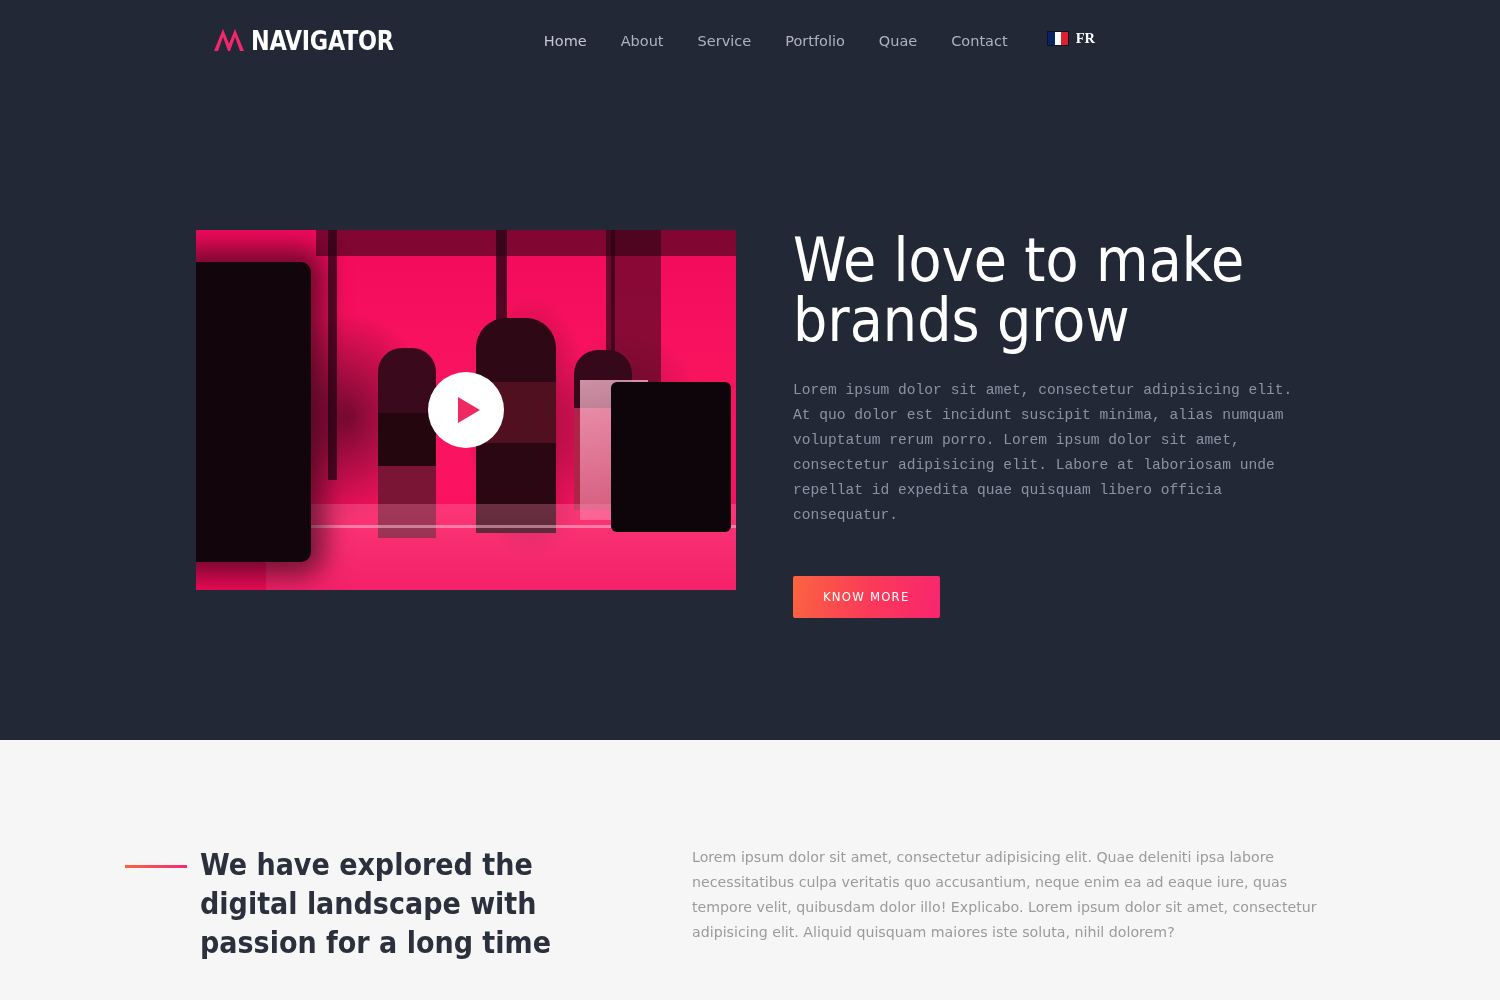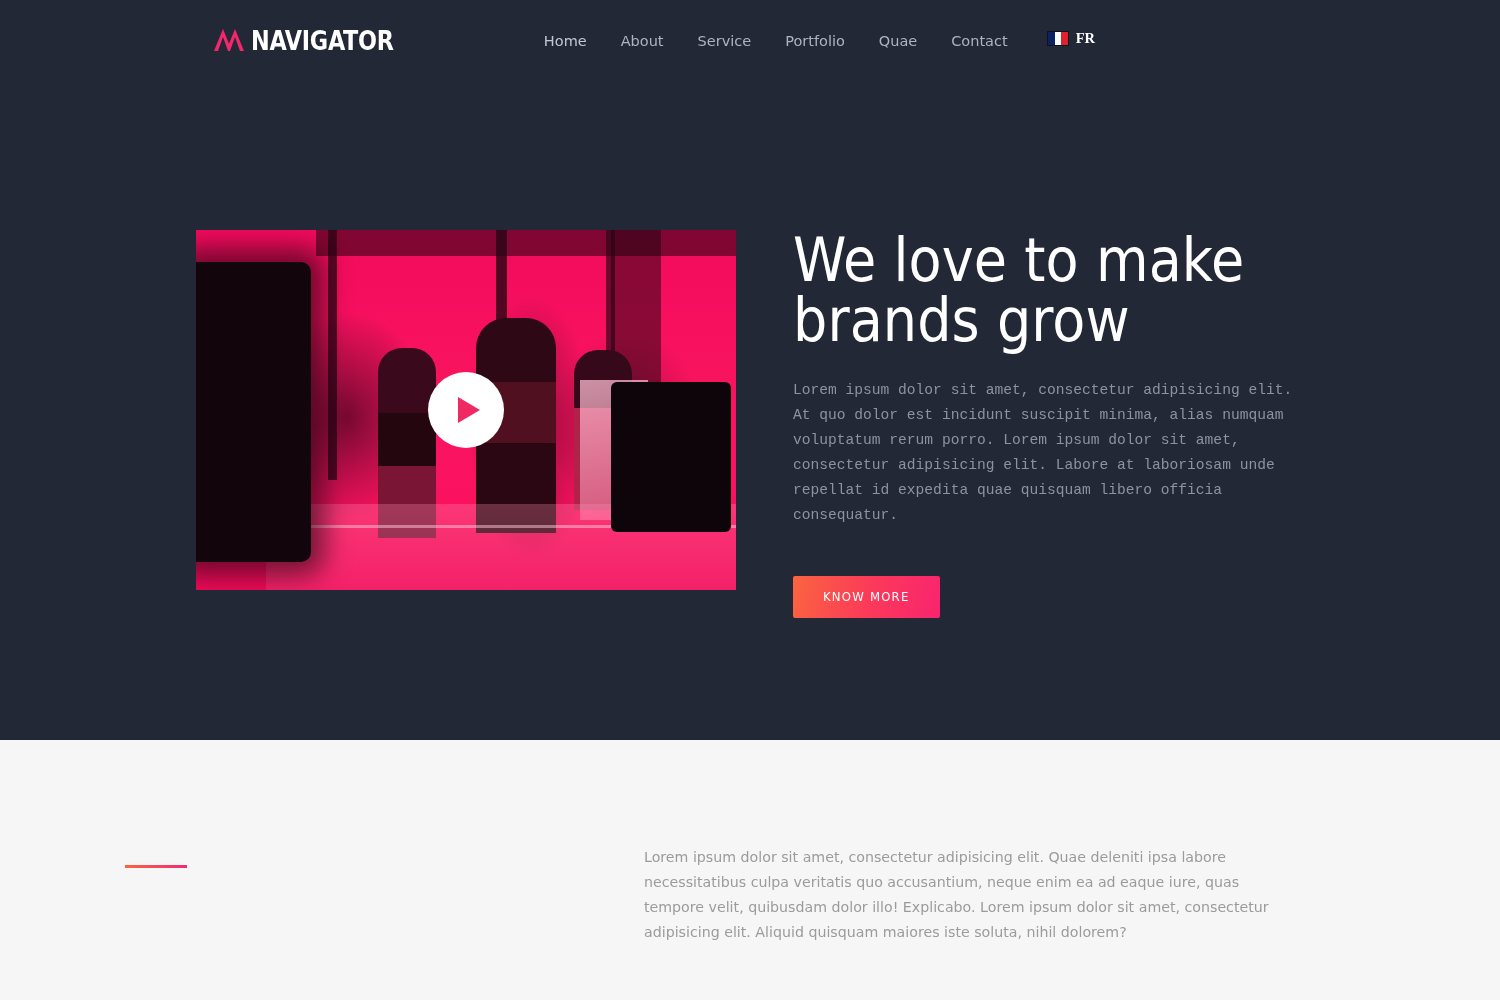--- a/index.html
+++ b/index.html
@@ -132,21 +132,21 @@
   .accent-line{
     width:62px; height:3px; margin-top:20px; margin-right:13px; flex:none;
     background:linear-gradient(90deg,#f96540,#f32a74);
   }
   .lower-title{
     font-family:"DejaVu Sans Condensed","Liberation Sans", sans-serif;
     color:#2b303c; font-size:30px; line-height:39px; font-weight:700;
     width:400px;
   }
   .lower-right{
-    position:absolute; left:644px; top:105px; width:640px;
+    position:absolute; left:692px; top:105px; width:640px;
     color:#9b9b9b; font-size:14.2px; line-height:25px;
   }
 </style>
 </head>
 <body>
 
 <div class="header">
 
   <div class="brand">
     <span class="brand-mark">
@@ -201,15 +201,16 @@
   <div class="hero-copy">
     <h1 class="hero-title">We love to make brands grow</h1>
     <p class="hero-text">Lorem ipsum dolor sit amet, consectetur adipisicing elit. At quo dolor est incidunt suscipit minima, alias numquam voluptatum rerum porro. Lorem ipsum dolor sit amet, consectetur adipisicing elit. Labore at laboriosam unde repellat id expedita quae quisquam libero officia consequatur.</p>
     <button class="cta">KNOW MORE</button>
   </div>
 </section>
 
 <section class="lower">
   <div class="lower-left">
     <span class="accent-line"></span>
+    <h2 class="lower-title">We have explored the digital landscape with passion for a long time</h2>
   </div>
   <p class="lower-right">Lorem ipsum dolor sit amet, consectetur adipisicing elit. Quae deleniti ipsa labore necessitatibus culpa veritatis quo accusantium, neque enim ea ad eaque iure, quas tempore velit, quibusdam dolor illo! Explicabo. Lorem ipsum dolor sit amet, consectetur adipisicing elit. Aliquid quisquam maiores iste soluta, nihil dolorem?</p>
 </section>
 
 </body></html>

